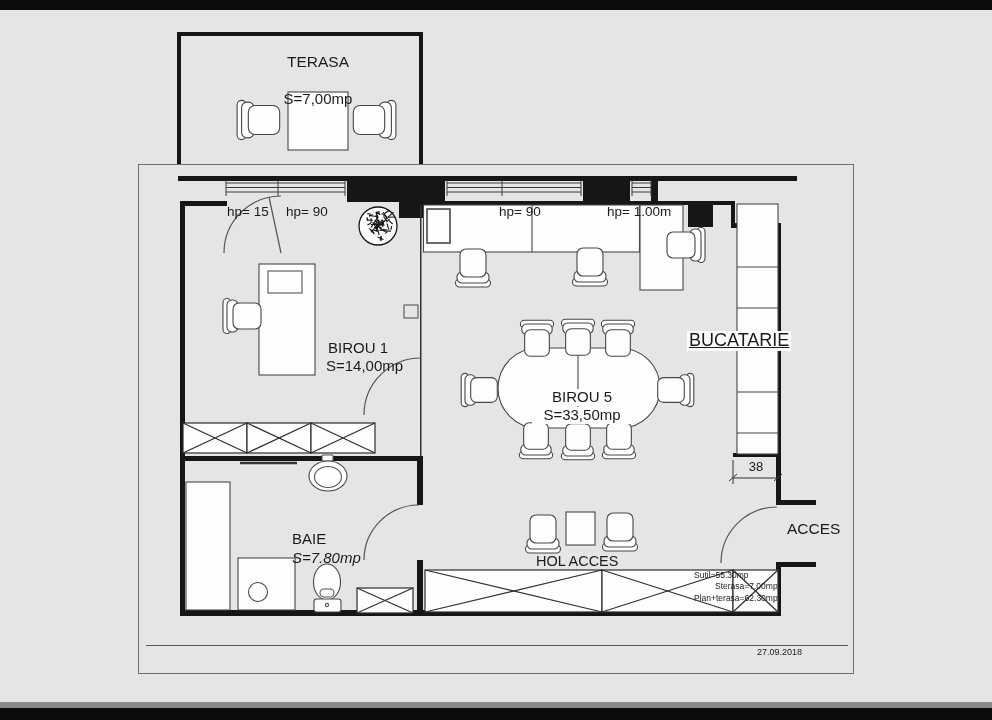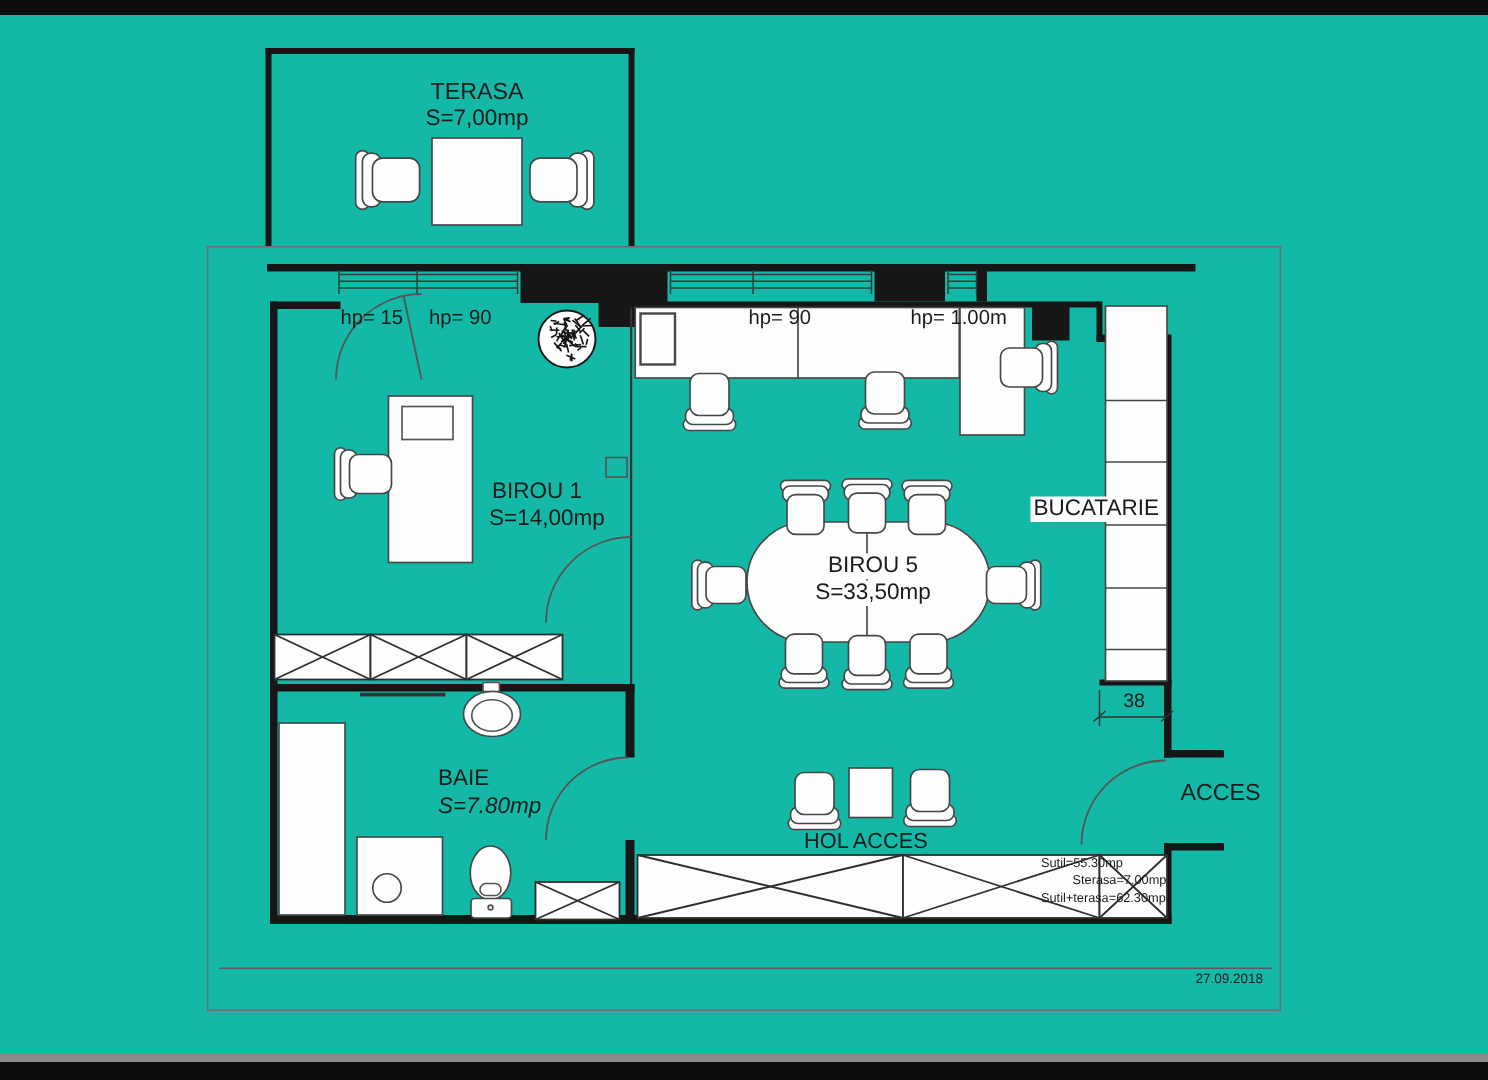--- a/index.html
+++ b/index.html
@@ -1,33 +1,33 @@
 <!DOCTYPE html>
 <html><head>
 <meta charset="utf-8">
 <style>
   html,body{margin:0;padding:0;background:#fdfdfd;}
   .page{position:relative;width:992px;height:720px;overflow:hidden;
-        font-family:"Liberation Sans",sans-serif;background:#14b8a6;}
+        font-family:"Liberation Sans",sans-serif;background:#e5e5e5;}
   .bar{position:absolute;left:0;width:992px;}
   .bar-top{top:0;height:10px;background:#0c0c0c;}
   .bar-bot-gray{top:702px;height:6px;background:#8a8a8a;}
   .bar-bot{top:708px;height:12px;background:#0c0c0c;}
   .sheet{position:absolute;left:138px;top:164px;width:714px;height:508px;
          border:1.2px solid #6e6e6e;}
   .titleline{position:absolute;left:146px;top:645px;width:702px;height:0;
              border-top:1.5px solid #5a5a5a;}
   svg.plan{position:absolute;left:0;top:0;}
   .lbl{position:absolute;color:#1b1b1b;white-space:nowrap;line-height:1.1;}
   .c{text-align:center;}
   .r{text-align:right;}
   .wbg{background:#fdfdfd;padding:0 2px;}
-  .fs15{font-size:15px;}
+  .fs15{font-size:15px;margin-top:20px;}
   .fs155{font-size:15.5px;}
-  .fs14{font-size:15px;}
+  .fs14{font-size:18px;text-decoration:underline;}
   .fs145{font-size:14.5px;}
   .fs135{font-size:13.5px;}
   .fs13{font-size:13px;}
   .fs9{font-size:9px;}
   .fs85{font-size:8.5px;}
   .fs16{font-size:16px;}
 </style>
 </head>
 <body>
 
@@ -345,22 +345,22 @@
   <div class="lbl wbg fs14" style="left:687px;top:331px;">BUCATARIE</div>
 
   <div class="lbl fs15" style="left:292px;top:511px;">BAIE</div>
   <div class="lbl fs15" style="left:292px;top:530px;font-style:italic;">S=7.80mp</div>
 
   <div class="lbl fs145" style="left:536px;top:554px;">HOL ACCES</div>
   <div class="lbl fs155" style="left:787px;top:520px;">ACCES</div>
 
   <div class="lbl fs85" style="left:694px;top:571px;">Sutil=55.30mp</div>
   <div class="lbl fs85" style="left:696px;top:581.5px;padding-left:19px;">Sterasa=7.00mp</div>
-  <div class="lbl fs85" style="left:694px;top:594px;">Sutil+terasa=62.30mp</div>
+  <div class="lbl fs85" style="left:694px;top:594px;">Plan+terasa=62.30mp</div>
 
   <div class="lbl c fs13" style="left:742px;top:460px;width:28px;">38</div>
 
   <div class="titleline"></div>
-  <div class="lbl r fs9" style="left:786px;top:648px;width:56px;">27.09.2018</div>
+  <div class="lbl r fs9" style="left:746px;top:648px;width:56px;">27.09.2018</div>
 
   <div class="bar bar-bot-gray"></div>
   <div class="bar bar-bot"></div>
 </div>
 
 </body></html>

